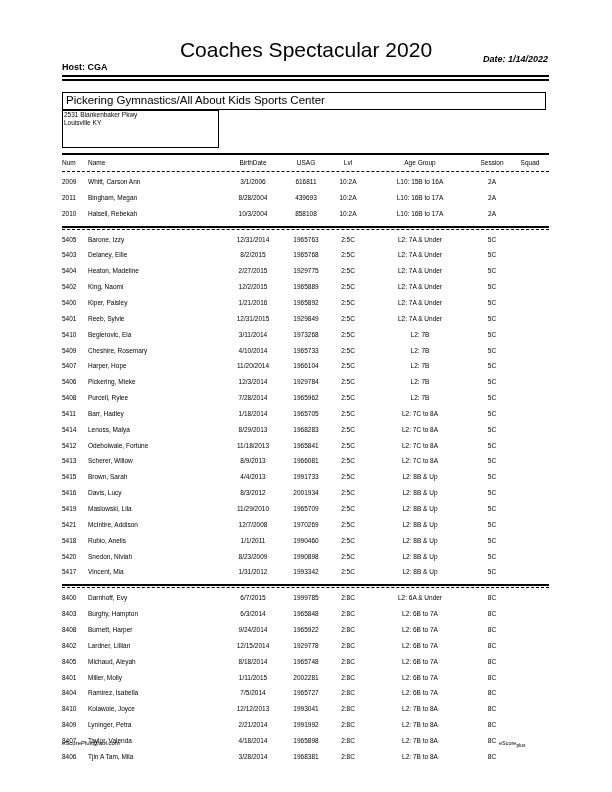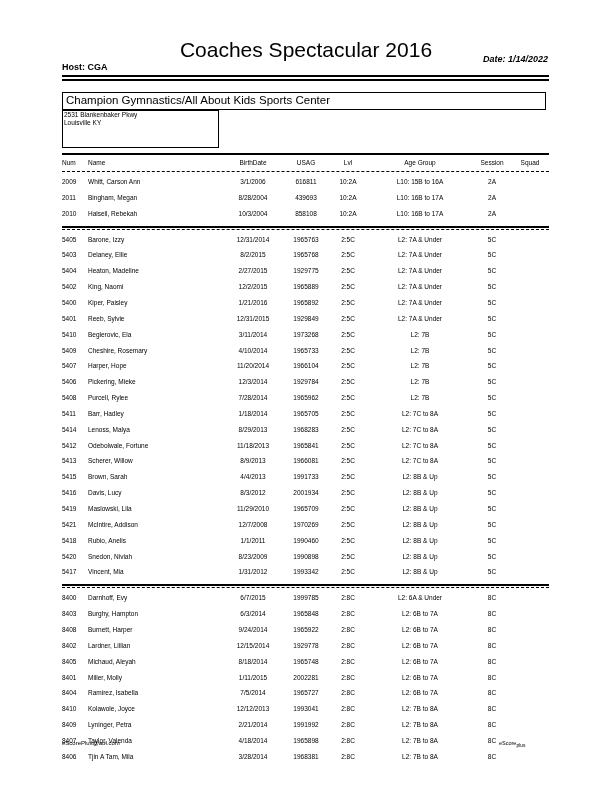--- a/index.html
+++ b/index.html
@@ -23,28 +23,28 @@
   .c-sess { left: 478px; width: 28px; text-align: center; }
   .c-squad { left: 516px; width: 28px; text-align: center; }
   .dash { position: absolute; left: 62px; width: 487px; border-top: 1px dashed #000; height: 0; }
   .footer-left { position: absolute; left: 62px; top: 740px; font-size: 6px; }
   .footer-right { position: absolute; left: 499px; top: 740px; font-size: 5.5px; }
   .footer-right sub { font-size: 5px; }
 </style>
 </head>
 <body>
 
-<div class="title">Coaches Spectacular 2016</div>
+<div class="title">Coaches Spectacular 2020</div>
 <div class="host">Host: CGA</div>
 <div class="date">Date: 1/14/2022</div>
 <div class="rule-thick" style="top:75px;"></div>
 <div class="rule-thick" style="top:79px;"></div>
 
 <div class="club-box">
-  <span class="club-name">Champion Gymnastics/All About Kids Sports Center</span>
+  <span class="club-name">Pickering Gymnastics/All About Kids Sports Center</span>
 </div>
 <div class="addr-box">
   <div>2531 Blankenbaker Pkwy</div>
   <div>Louisville   KY</div>
 </div>
 
 <div class="rule-thick" style="top:153px;"></div>
 <div class="row" style="top:159px;">
   <span class="c-num">Num</span>
   <span class="c-name">Name</span>

